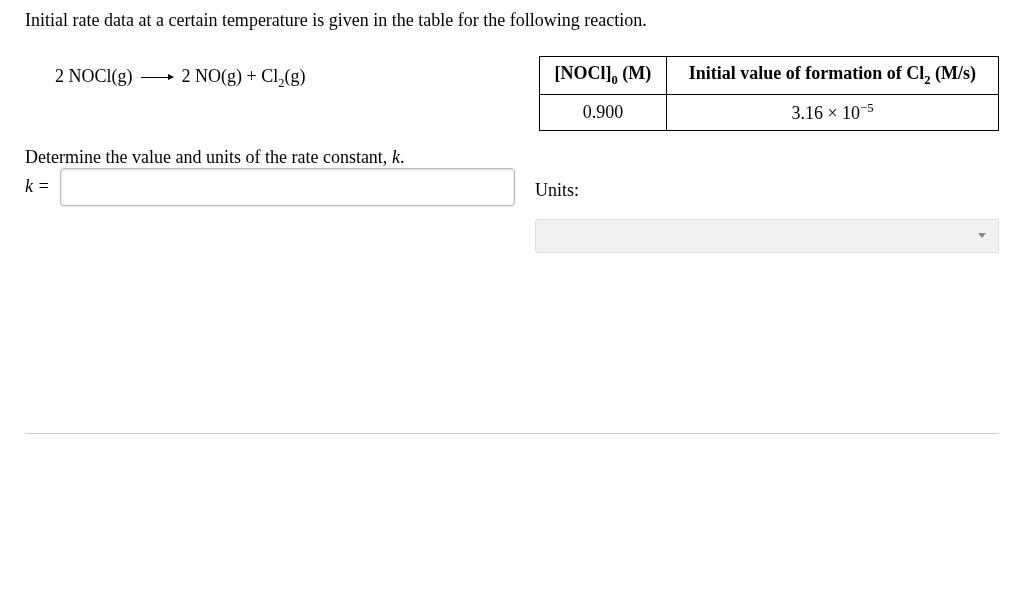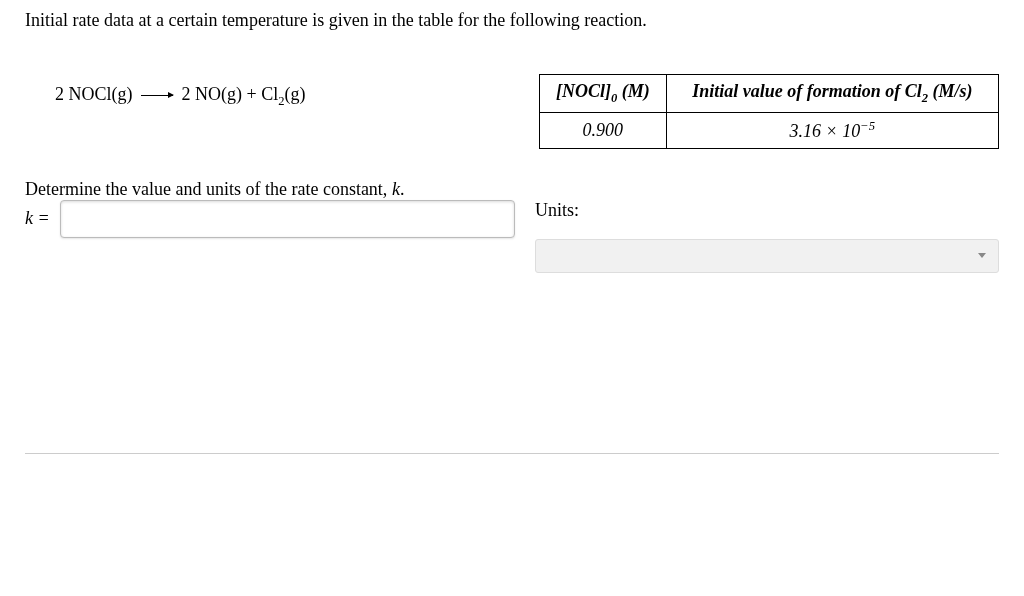--- a/index.html
+++ b/index.html
@@ -9,26 +9,26 @@
     }
     body {
       font-family: Georgia, 'Times New Roman', serif;
       font-size: 18px;
       color: #000;
       padding: 10px 25px;
       width: 1024px;
       background: #fff;
     }
     .intro {
-      margin-bottom: 43px;
+      margin-bottom: 25px;
     }
     .content-row {
       display: flex;
       gap: 24px;
-      margin-bottom: 30px;
+      margin-bottom: 16px;
     }
     .left-col {
       flex: 0 0 490px;
       padding-top: 10px;
       padding-left: 30px;
     }
     .right-col {
       flex: 1;
     }
     .equation {
@@ -38,21 +38,20 @@
       font-size: 0.7em;
       vertical-align: sub;
     }
     .sup {
       font-size: 0.7em;
       vertical-align: super;
     }
     table.data {
       border-collapse: collapse;
       width: 100%;
-      font-style: italic;
     }
     table.data th, table.data td {
       border: 1px solid #000;
       padding: 6px 10px;
       text-align: center;
       font-weight: normal;
     }
     table.data th {
       font-weight: bold;
     }
@@ -82,20 +81,21 @@
       height: 38px;
       border: 1px solid #bbb;
       border-radius: 4px;
       box-shadow: 0 1px 3px rgba(0,0,0,0.15) inset, 0 1px 2px rgba(0,0,0,0.1);
       padding: 0 8px;
       font-size: 16px;
     }
     .units-label {
       margin-bottom: 18px;
       font-family: Georgia, serif;
+      margin-top: 12px;
     }
     .units-select {
       width: 100%;
       height: 34px;
       background: #f1f1f1;
       border: 1px solid #ddd;
       border-radius: 3px;
       position: relative;
       display: flex;
       align-items: center;

